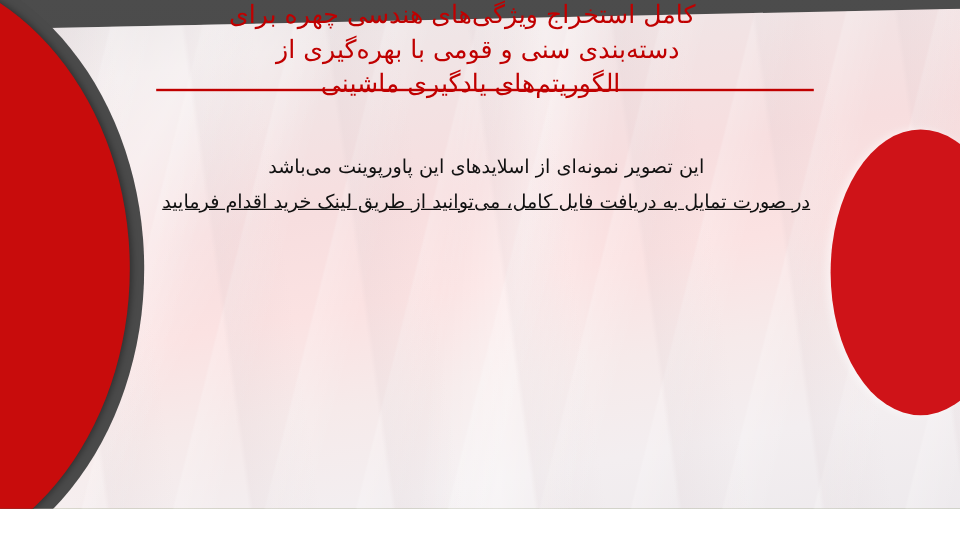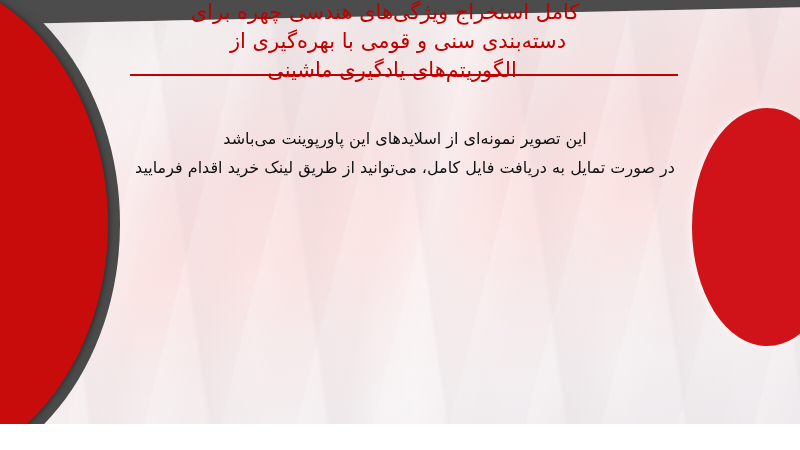--- a/index.html
+++ b/index.html
@@ -162,21 +162,21 @@
   }
   .body-line {
     color: #111111;
     font-size: 16px;
     line-height: 29px;
     white-space: nowrap;
     font-weight: 400;
   }
   .body-line.b1 { padding-right: 0px; }
   .body-line.b2 { padding-right: 0px; }
-  .body-line.b3 { padding-right: 0px; }
+  .body-line.b3 { padding-right: 0px; text-decoration: underline; }
 </style>
 </head>
 <body>
 
 <div class="slide">
 
   <div class="frame-dark"></div>
 
   <div class="panel-clip">
     <div class="panel-bg"></div>

